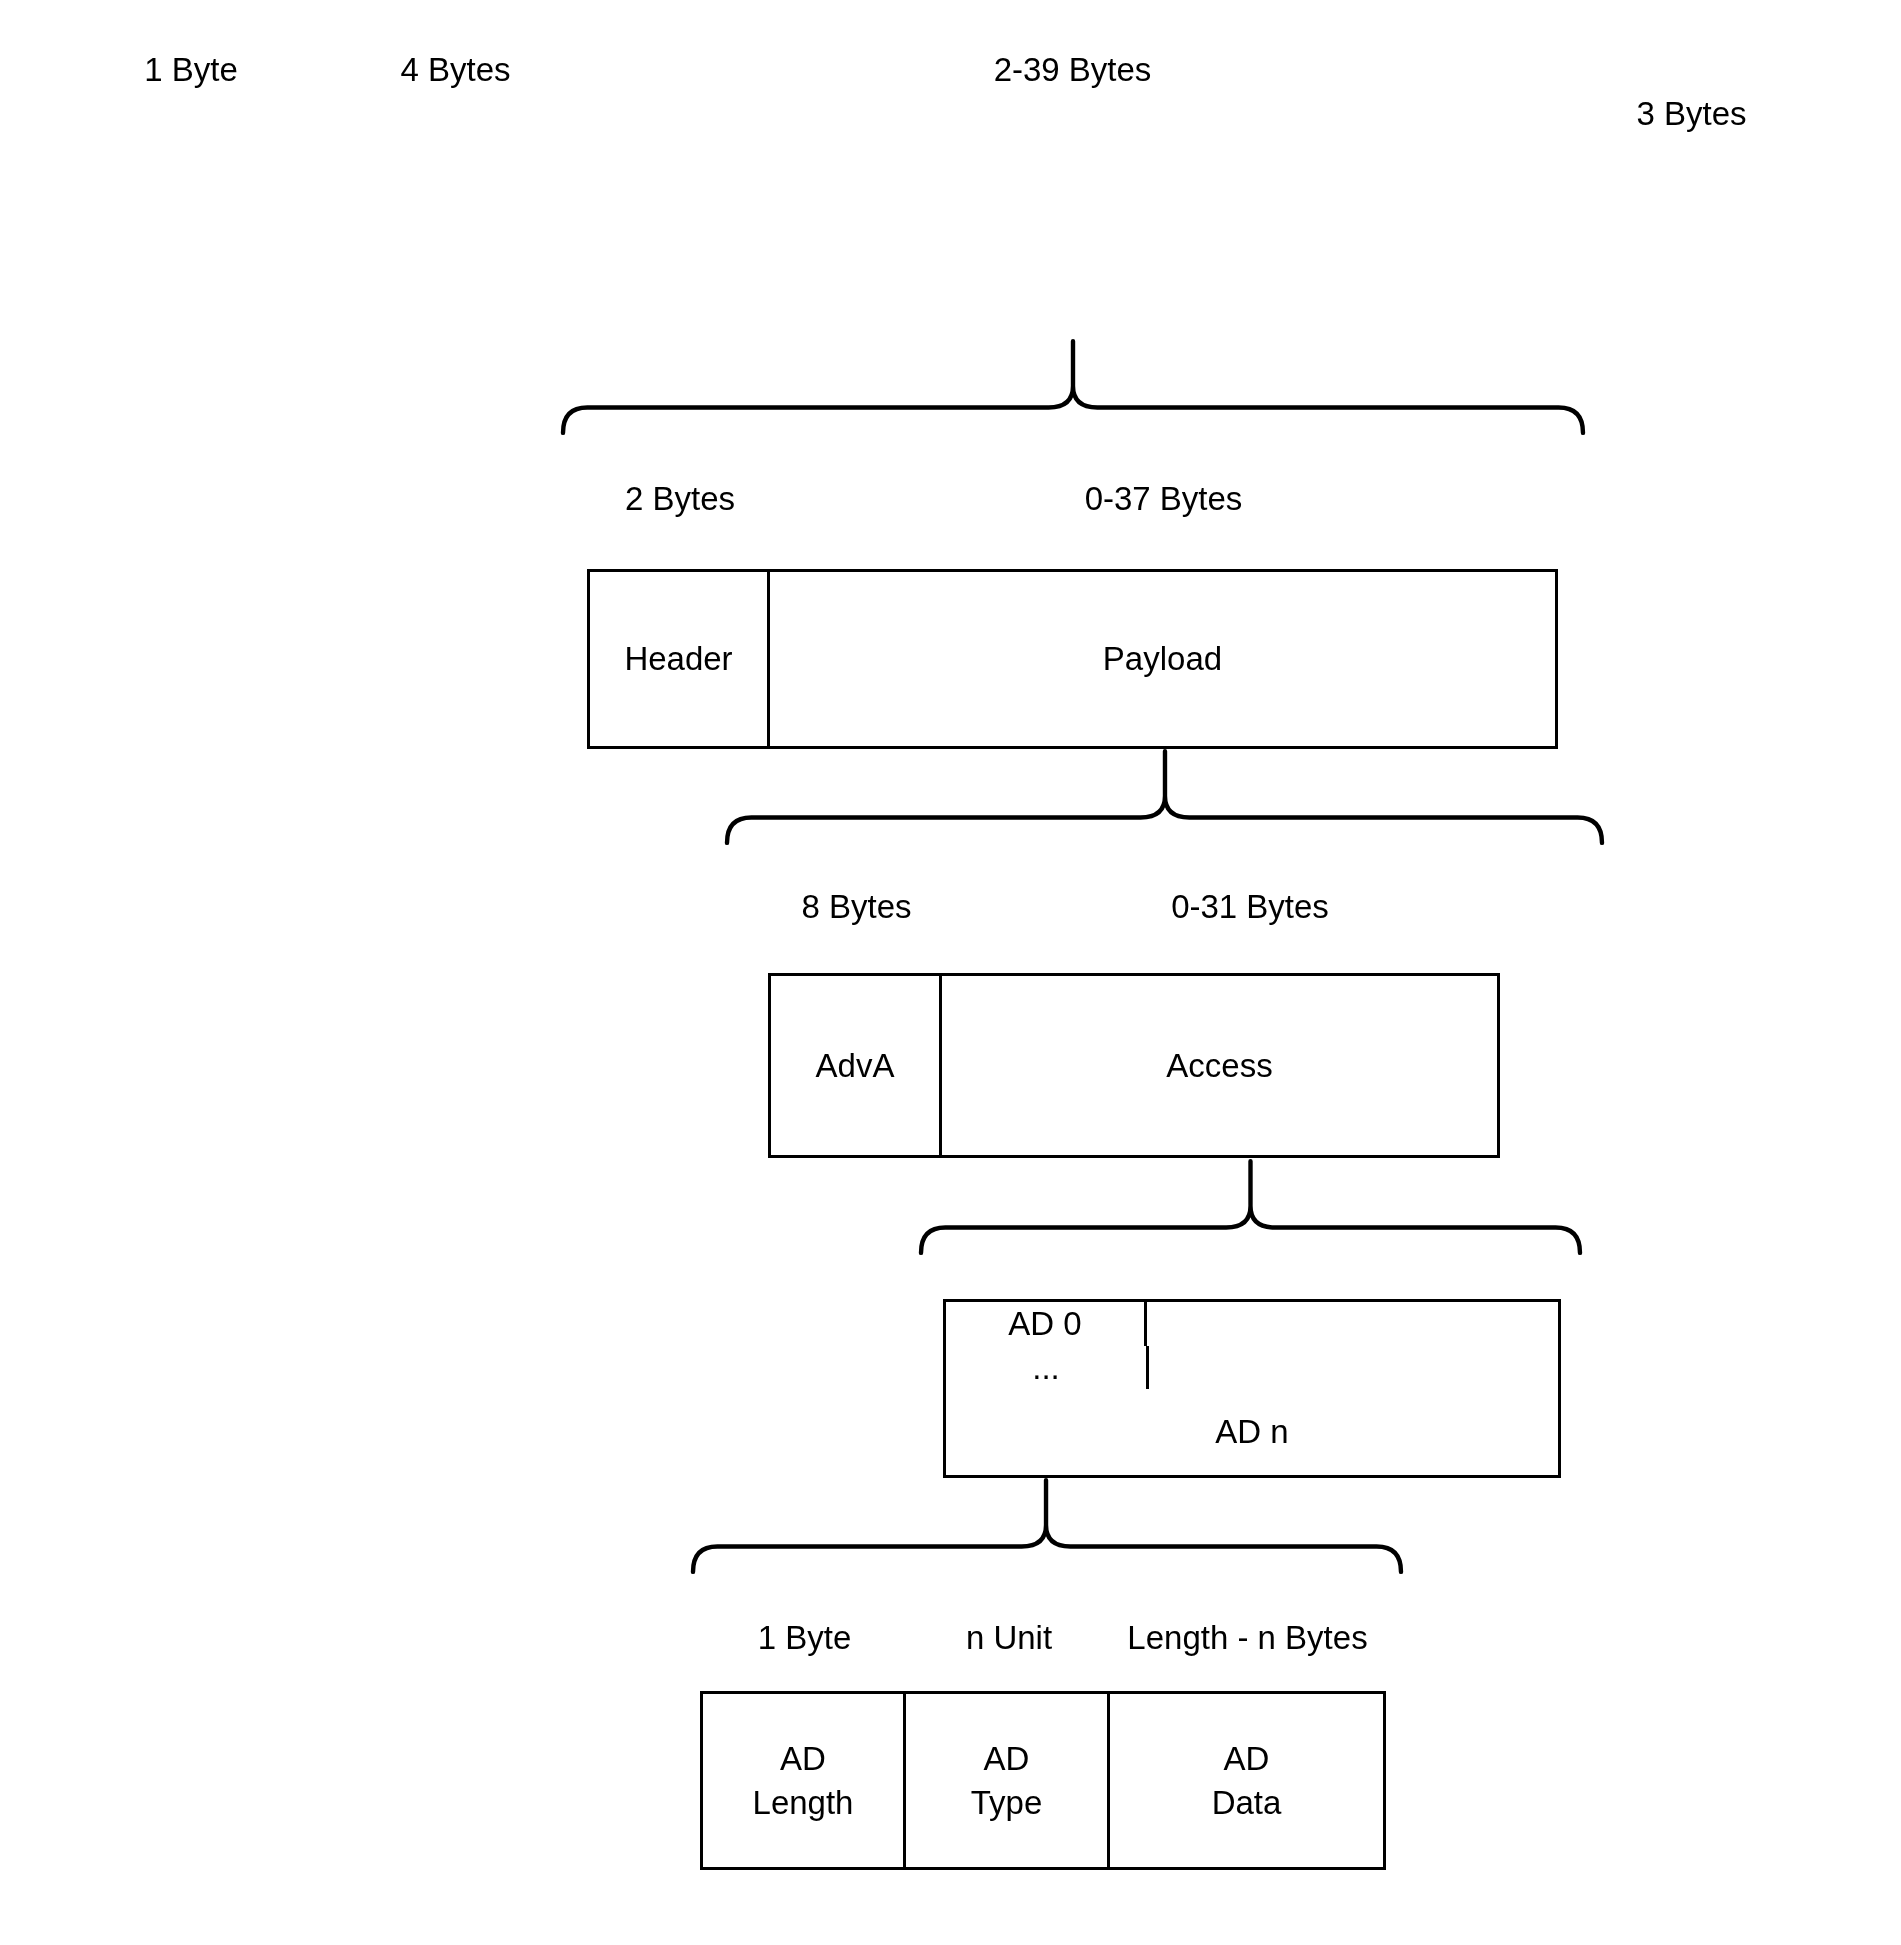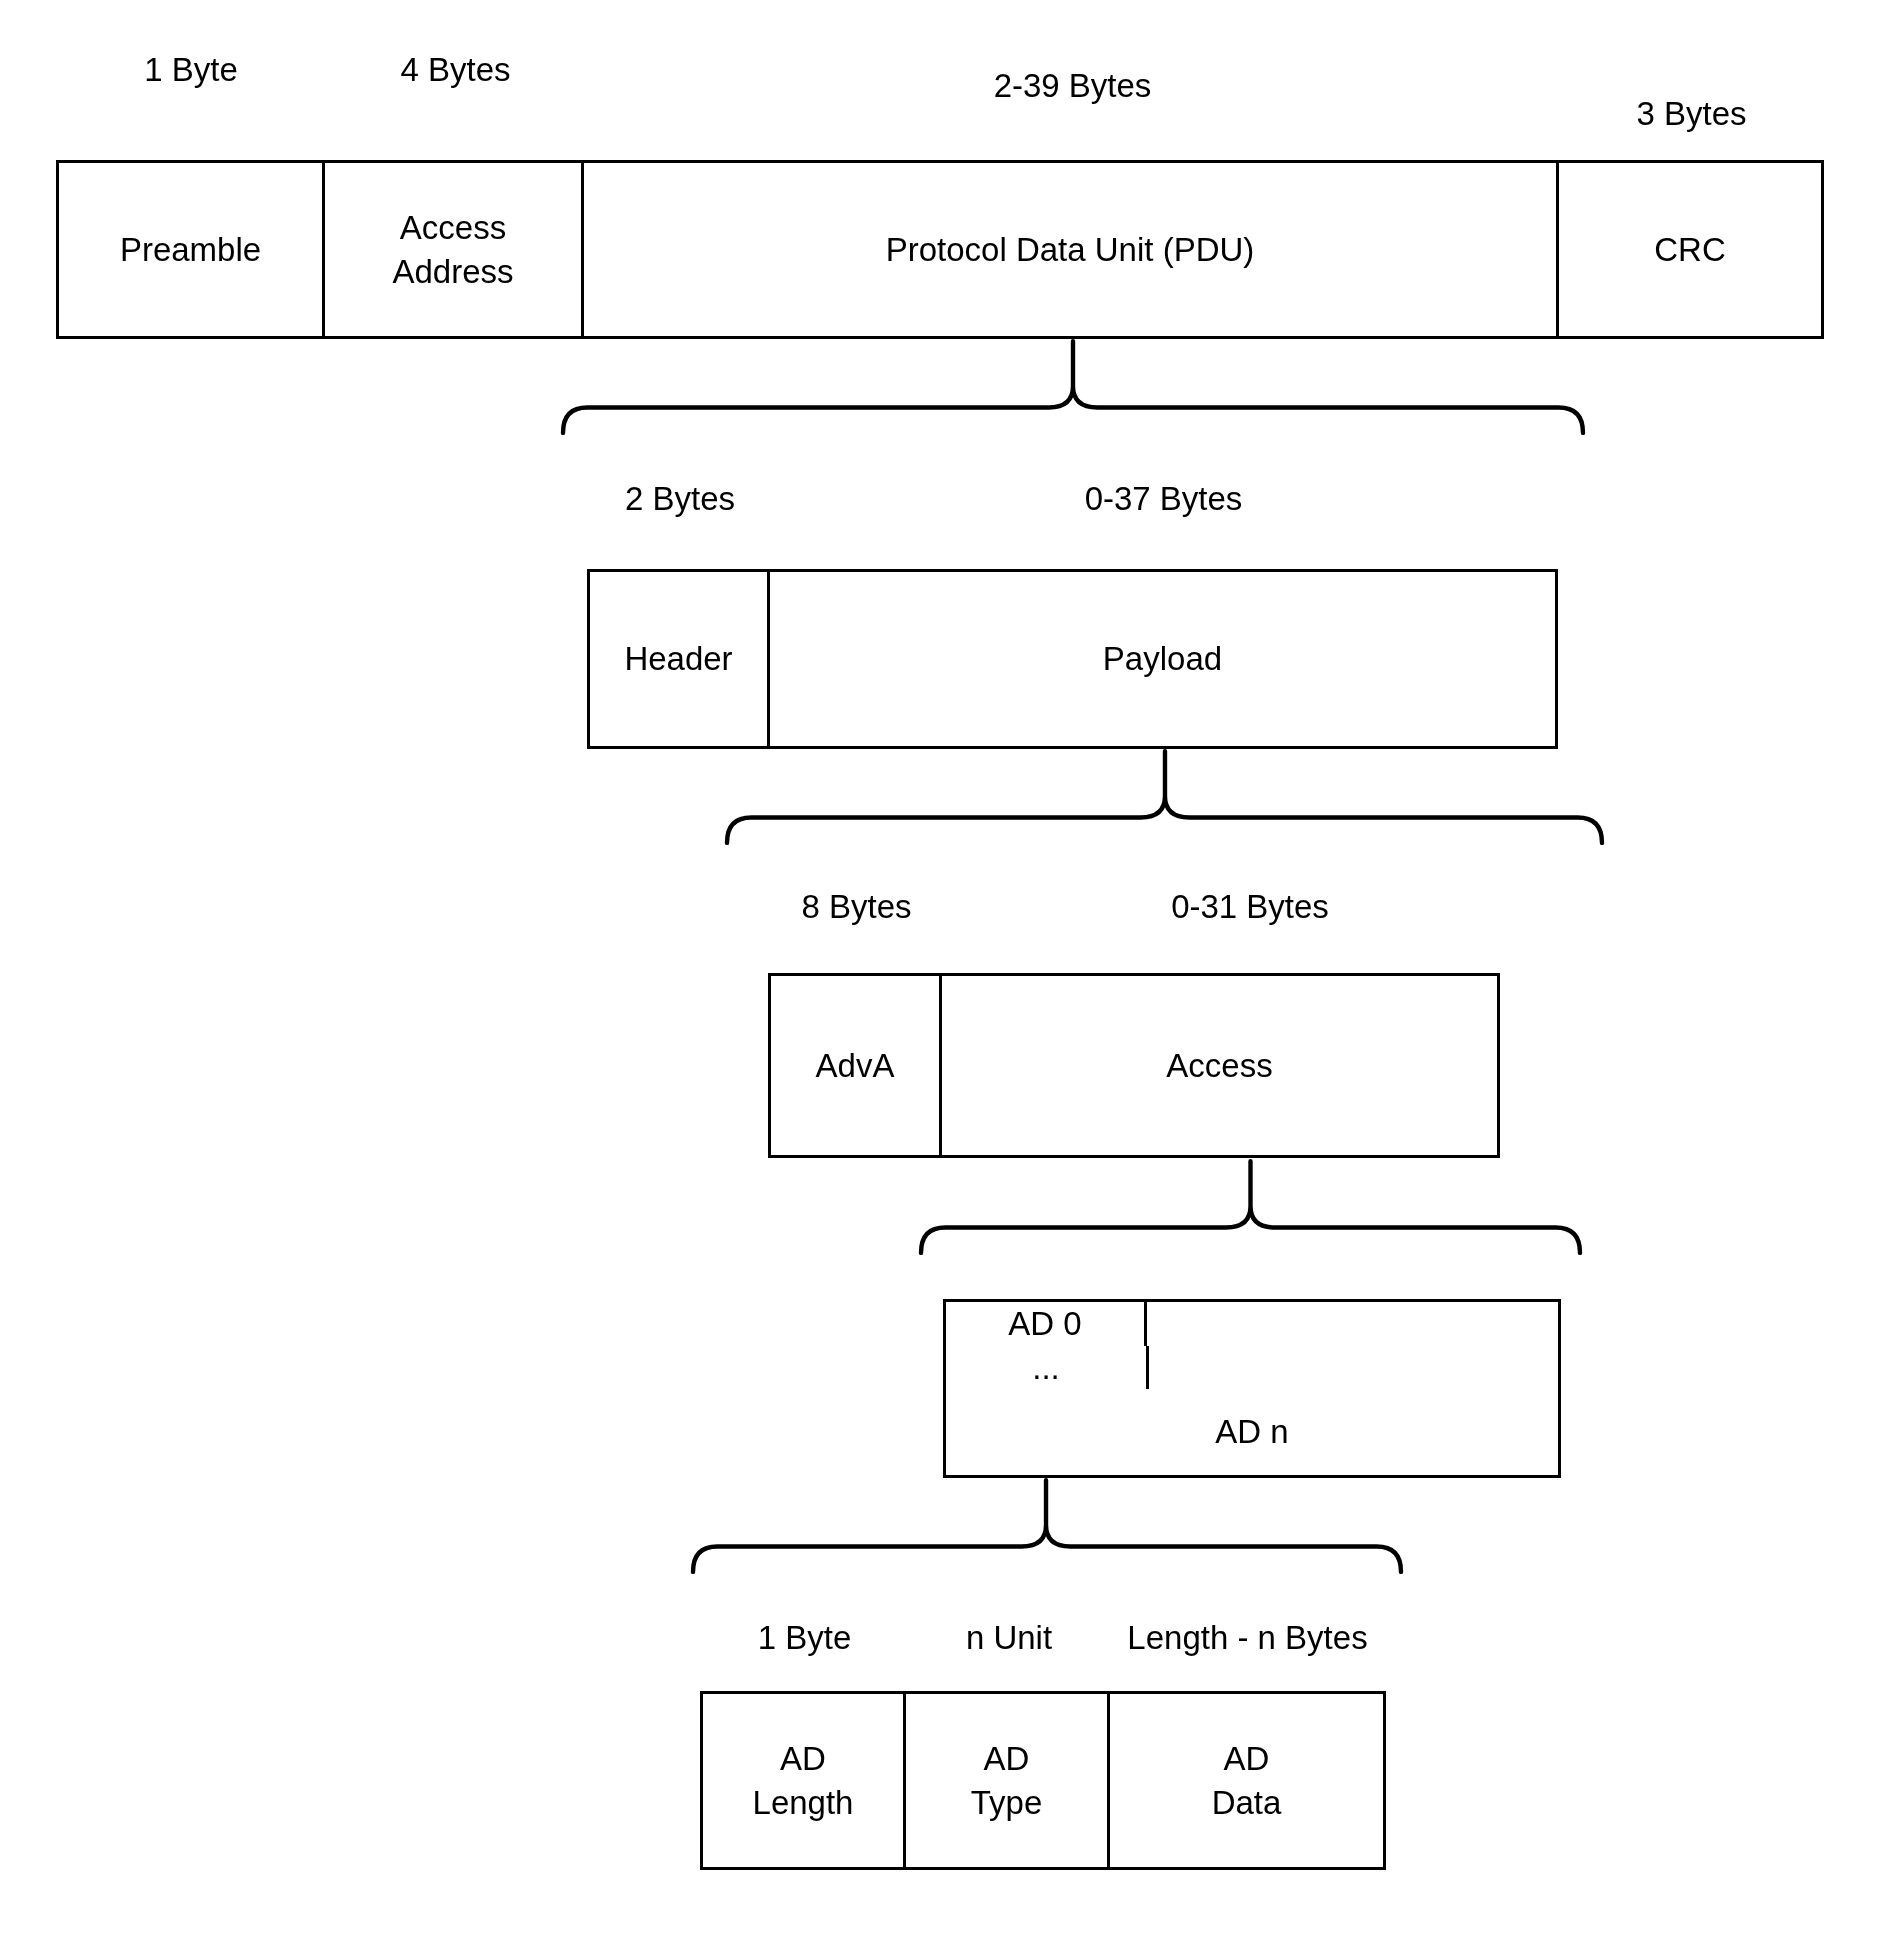--- a/index.html
+++ b/index.html
@@ -57,30 +57,23 @@
     stroke-linejoin: round;
   }
 </style>
 </head>
 <body>
 
 <div id="canvas">
 
   <div class="size-label" style="left:56px;  top:49px; width:270px;">1 Byte</div>
   <div class="size-label" style="left:326px; top:49px; width:259px;">4 Bytes</div>
-  <div class="size-label" style="left:585px; top:65px; width:975px;">2-39 Bytes</div>
+  <div class="size-label" style="left:585px; top:49px; width:975px;">2-39 Bytes</div>
   <div class="size-label" style="left:1560px;top:49px; width:263px;margin-top:44px;">3 Bytes</div>
 
-  <div class="row" style="left:56px; top:160px; width:1768px; height:179px;">
-    <div class="cell" style="width:266px;">Preamble</div>
-    <div class="cell" style="width:259px;">Access
-Address</div>
-    <div class="cell" style="width:975px;">Protocol Data Unit (PDU)</div>
-    <div class="cell" style="flex:1;">CRC</div>
-  </div>
 
   <svg class="brace" style="left:563px; top:341px;" width="1020" height="98" viewBox="0 0 1046 100">
     <path d="M 523,0 L 523,46 M 0,94 Q 0,68 25,68 L 498,68 Q 523,68 523,46 Q 523,68 548,68 L 1021,68 Q 1046,68 1046,94"></path>
   </svg>
 
   <div class="size-label" style="left:589px; top:478px; width:182px;">2 Bytes</div>
   <div class="size-label" style="left:771px; top:478px; width:785px;">0-37 Bytes</div>
 
   <div class="row" style="left:587px; top:569px; width:971px; height:180px;">
     <div class="cell" style="width:180px;">Header</div>

